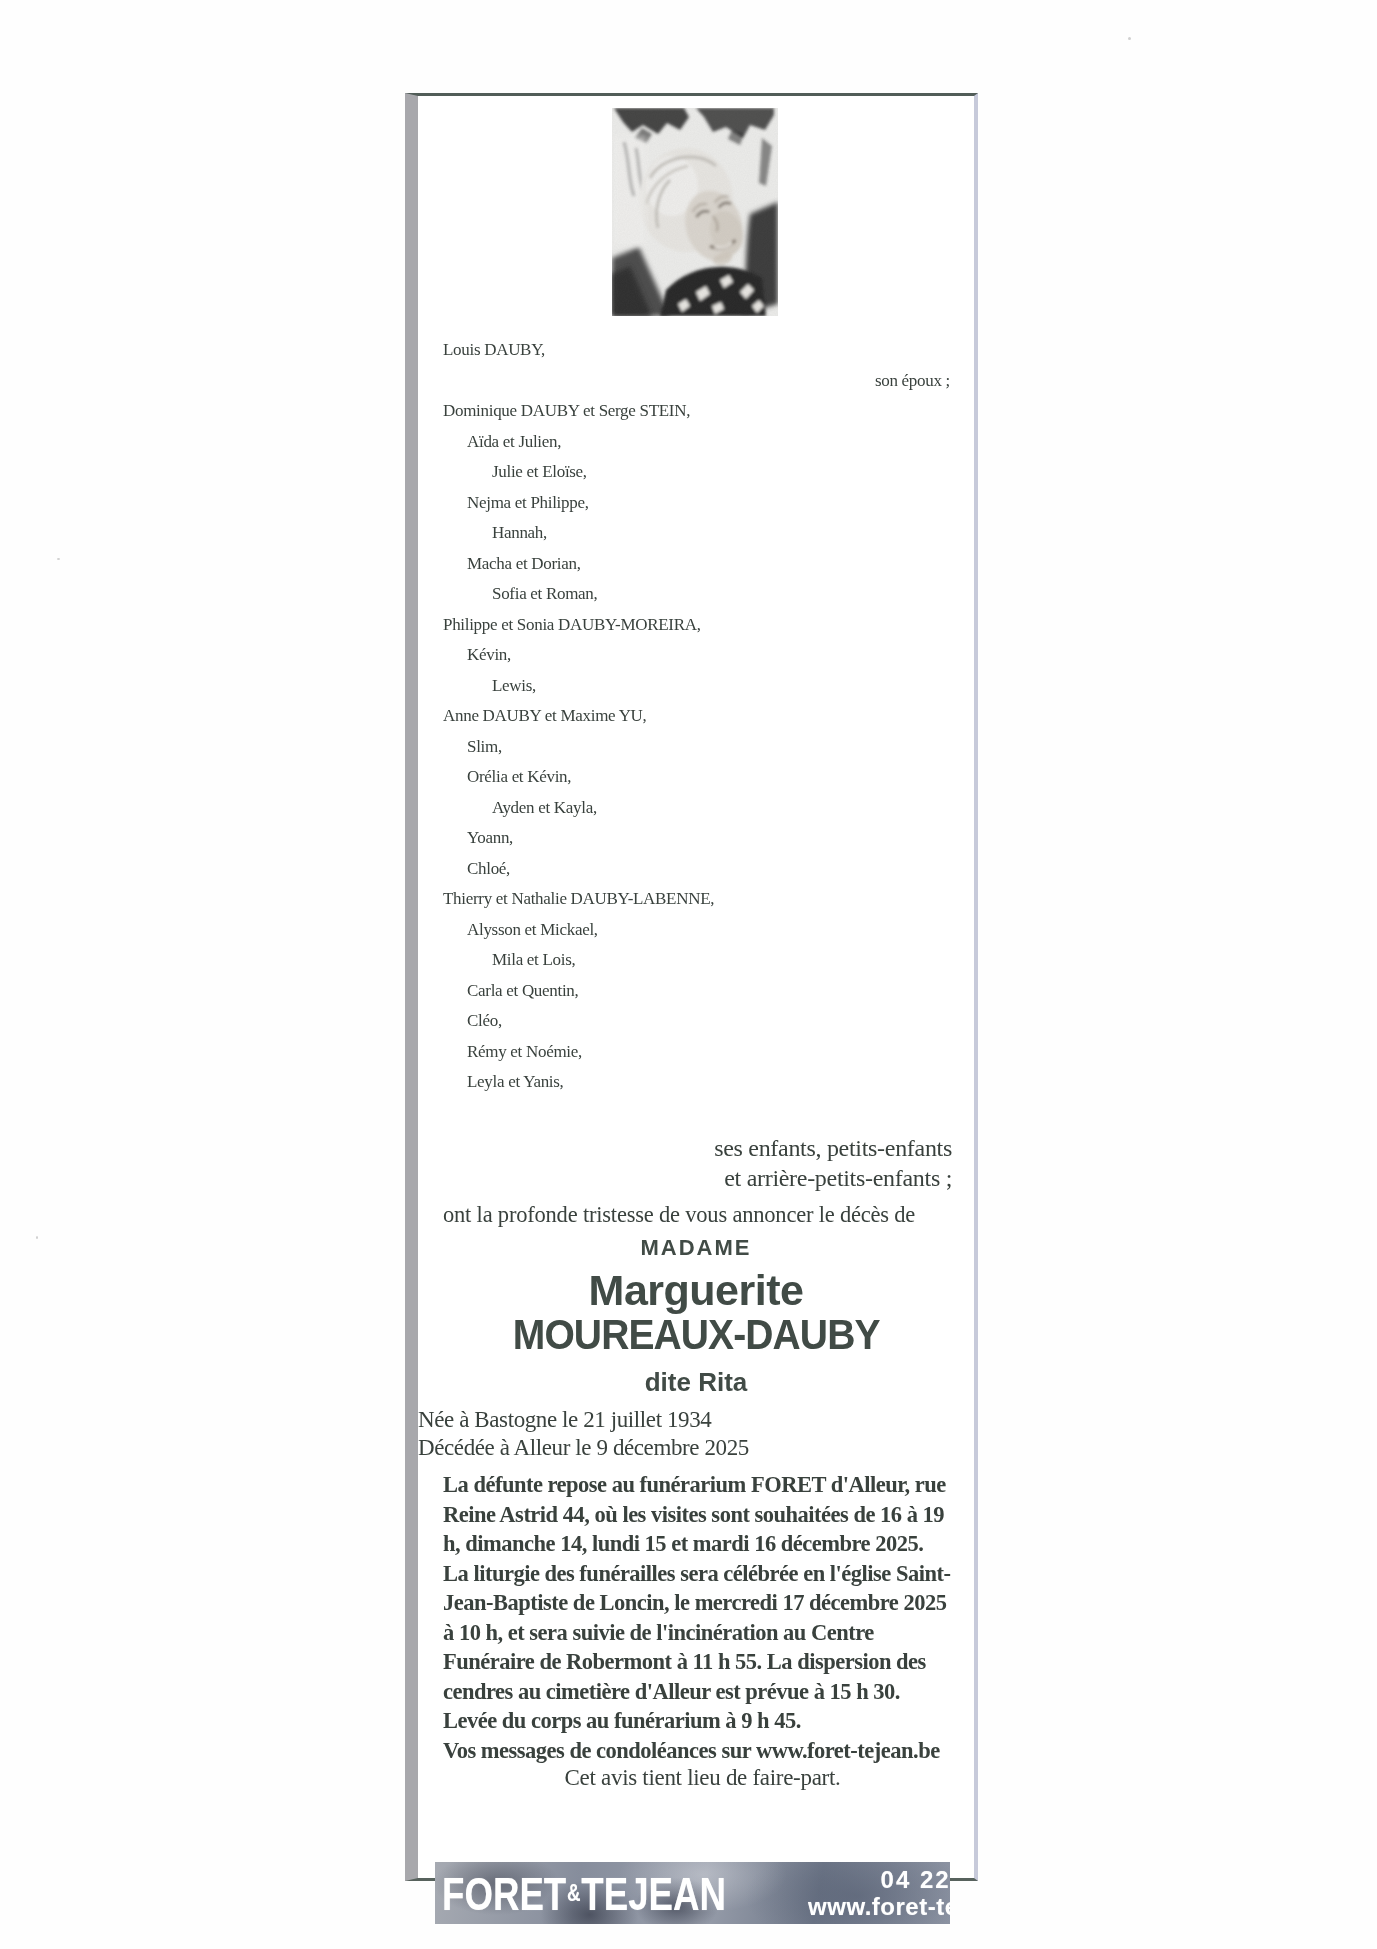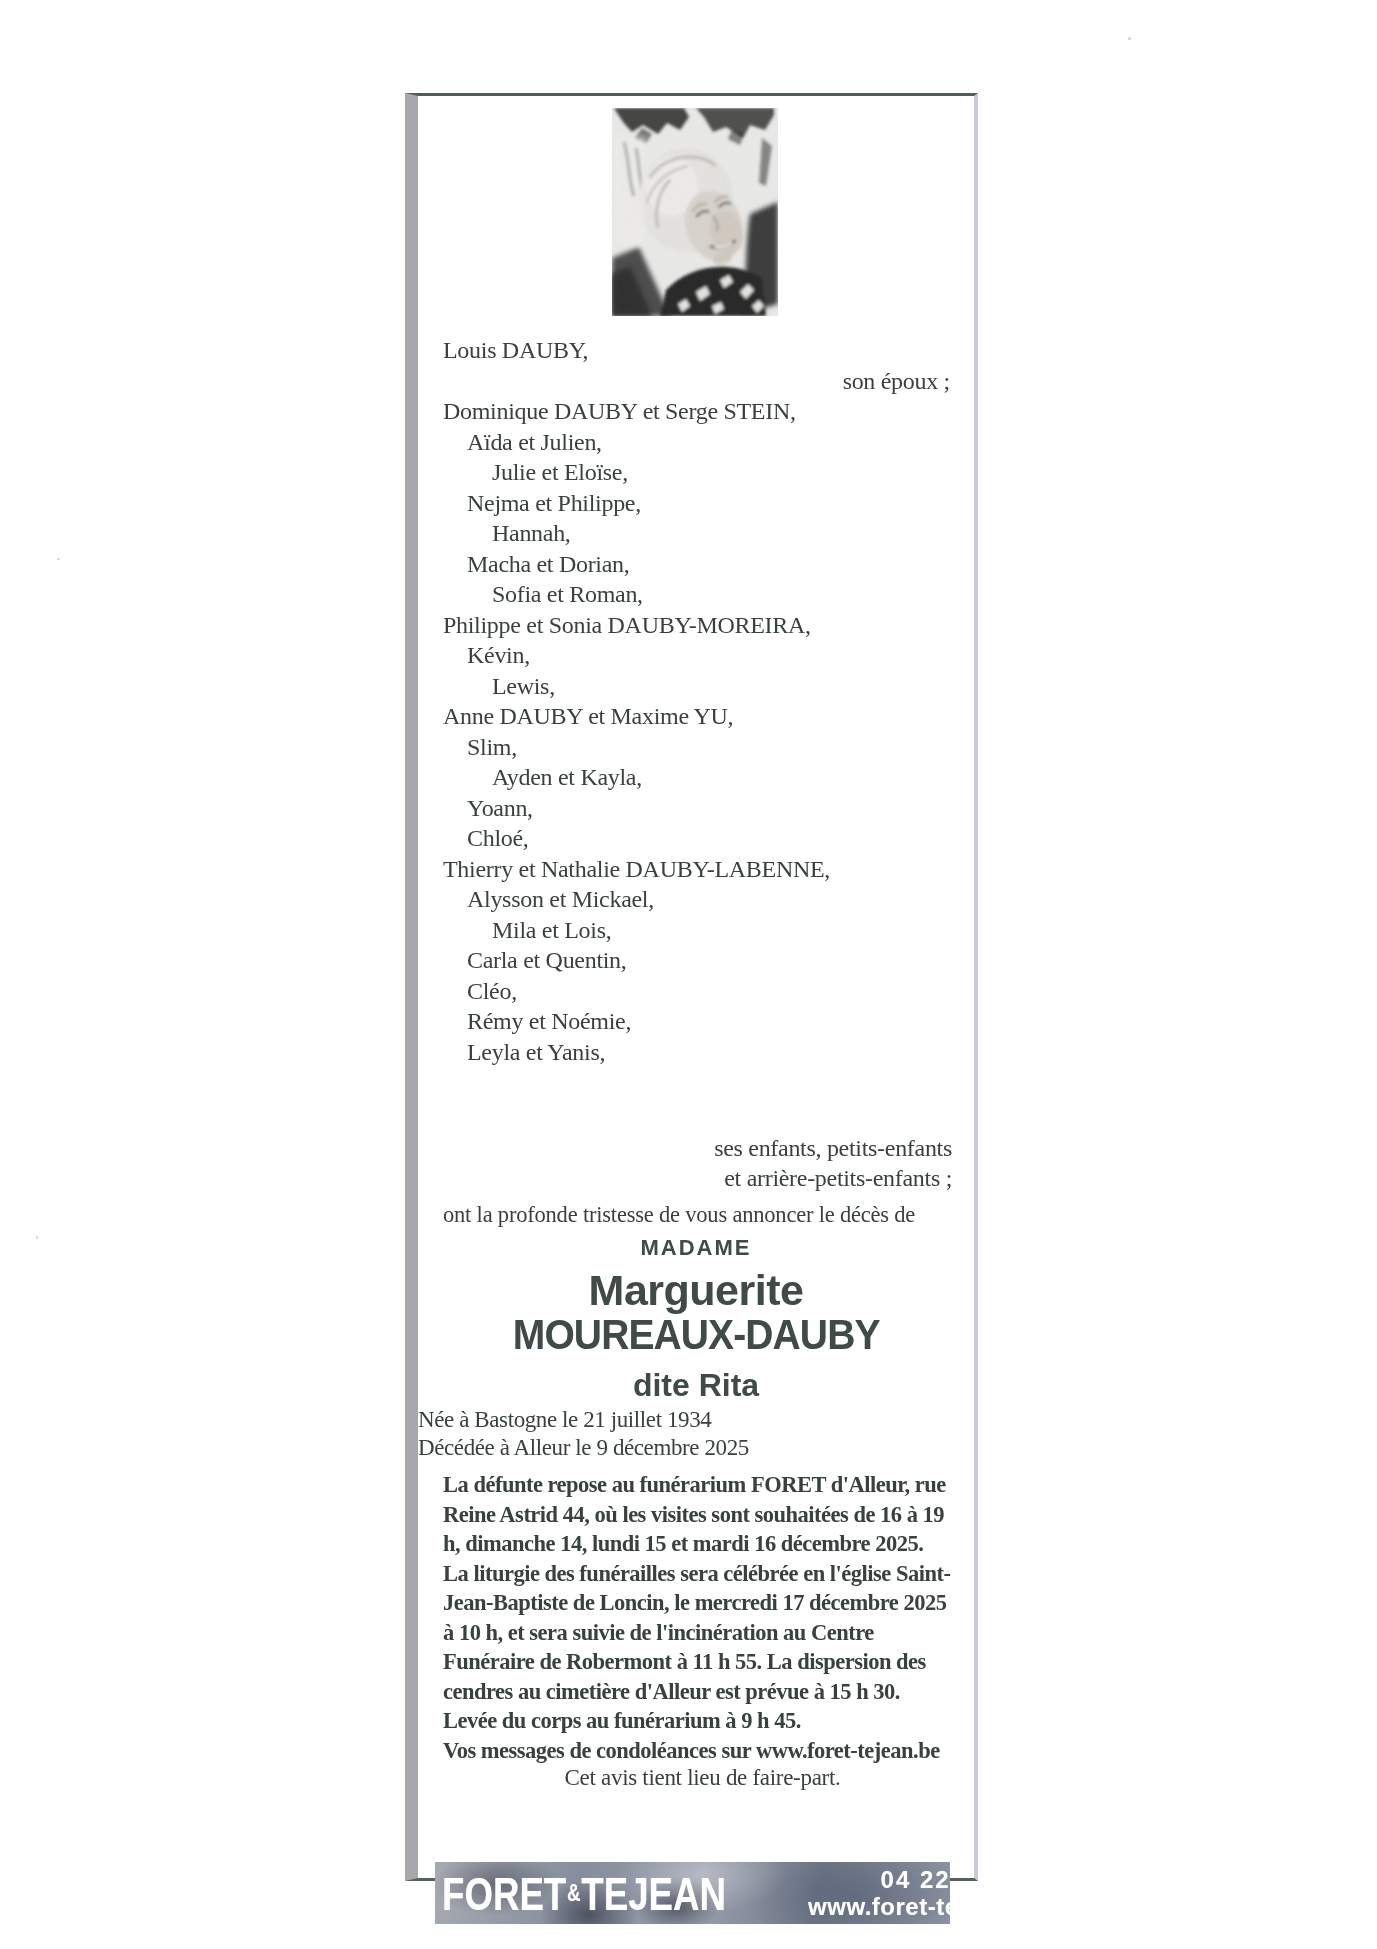--- a/index.html
+++ b/index.html
@@ -26,21 +26,21 @@
   .inner { position:absolute; inset:0; }
 
   
   .photo {
     position:absolute; top:12px; left:50%; margin-left:-84px;
     width:166px; height:208px; overflow:hidden; background:#ececea;
   }
   .photo svg { display:block; width:100%; height:100%; }
 
   
-  .names { position:absolute; top:239px; left:25px; right:22px; font-size:24px; letter-spacing:-0.3px; }
+  .names { position:absolute; top:239px; left:25px; right:22px; font-size:17px; letter-spacing:-0.3px; }
   .ln { line-height:30.5px; white-space:nowrap; }
   .ind0 { padding-left:0; }
   .ind1 { padding-left:24px; }
   .ind2 { padding-left:49px; }
   .alright { text-align:right; padding-right:2px; }
 
   .roles { position:absolute; top:1037px; left:25px; right:22px; text-align:right; font-size:24px; line-height:30px; letter-spacing:-0.3px; }
   .roles div { white-space:nowrap; }
 
   .intro { position:absolute; top:1104px; left:25px; right:10px; font-size:22.5px; letter-spacing:-0.2px; white-space:nowrap; line-height:29px; }
@@ -51,21 +51,21 @@
     position:absolute; top:1139px; left:0; right:0; text-align:center;
     font-weight:bold; font-size:22px; letter-spacing:2px; color:#414b46;
   }
   .bigname {
     position:absolute; top:1172px; left:0; right:0; text-align:center;
     font-weight:bold; color:#414b46; line-height:44px; font-size:43px; letter-spacing:-0.5px;
   }
   .bigname .family { display:inline-block; font-size:42px; letter-spacing:-1px; transform:scaleX(0.93); transform-origin:center; }
   .nickname {
     position:absolute; top:1271px; left:0; right:0; text-align:center;
-    font-weight:bold; font-size:32px; color:#414b46;
+    font-weight:bold; font-size:26px; color:#414b46;
   }
   .dates { position:absolute; top:1310px; left:0; right:0; text-align:left; font-size:23px; line-height:28px; letter-spacing:-0.4px; }
   .dates div { white-space:nowrap; }
 
   .paras { position:absolute; top:1374px; left:25px; right:22px; font-size:22.5px; line-height:29.5px; letter-spacing:-0.5px; text-align:left;font-weight:bold; }
   .paras p { margin:0; }
 
   .closing { position:absolute; top:1669px; left:13px; right:0; text-align:center; font-size:23px; letter-spacing:-0.3px; white-space:nowrap; }
 
   
@@ -189,20 +189,21 @@
         <div class="ln ind2">Julie et Eloïse,</div>
         <div class="ln ind1">Nejma et Philippe,</div>
         <div class="ln ind2">Hannah,</div>
         <div class="ln ind1">Macha et Dorian,</div>
         <div class="ln ind2">Sofia et Roman,</div>
         <div class="ln ind0">Philippe et Sonia DAUBY-MOREIRA,</div>
         <div class="ln ind1">Kévin,</div>
         <div class="ln ind2">Lewis,</div>
         <div class="ln ind0">Anne DAUBY et Maxime YU,</div>
         <div class="ln ind1">Slim,</div>
+        <div class="ln ind1">Orélia et Kévin,</div>
         <div class="ln ind2">Ayden et Kayla,</div>
         <div class="ln ind1">Yoann,</div>
         <div class="ln ind1">Chloé,</div>
         <div class="ln ind0">Thierry et Nathalie DAUBY-LABENNE,</div>
         <div class="ln ind1">Alysson et Mickael,</div>
         <div class="ln ind2">Mila et Lois,</div>
         <div class="ln ind1">Carla et Quentin,</div>
         <div class="ln ind1">Cléo,</div>
         <div class="ln ind1">Rémy et Noémie,</div>
         <div class="ln ind1">Leyla et Yanis,</div>

